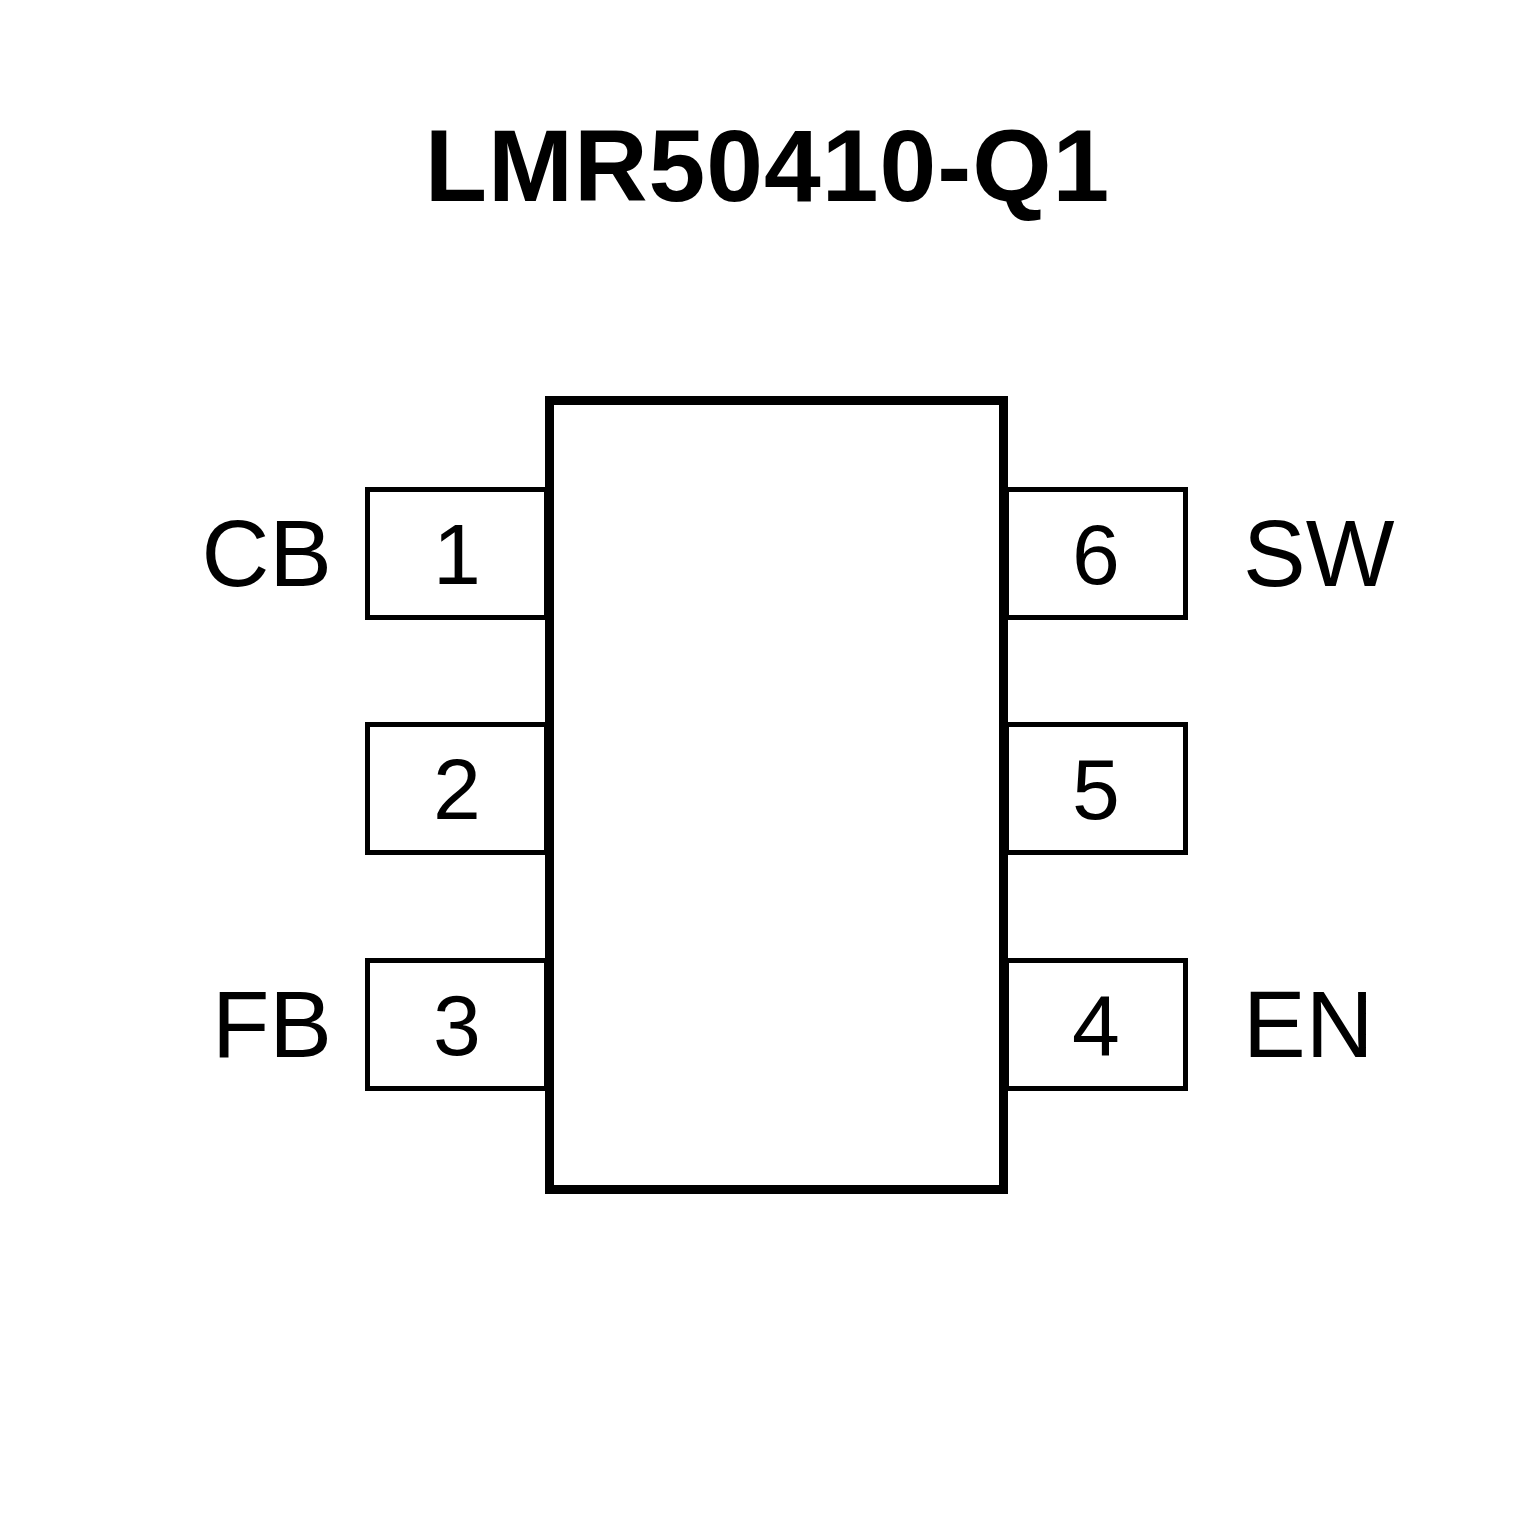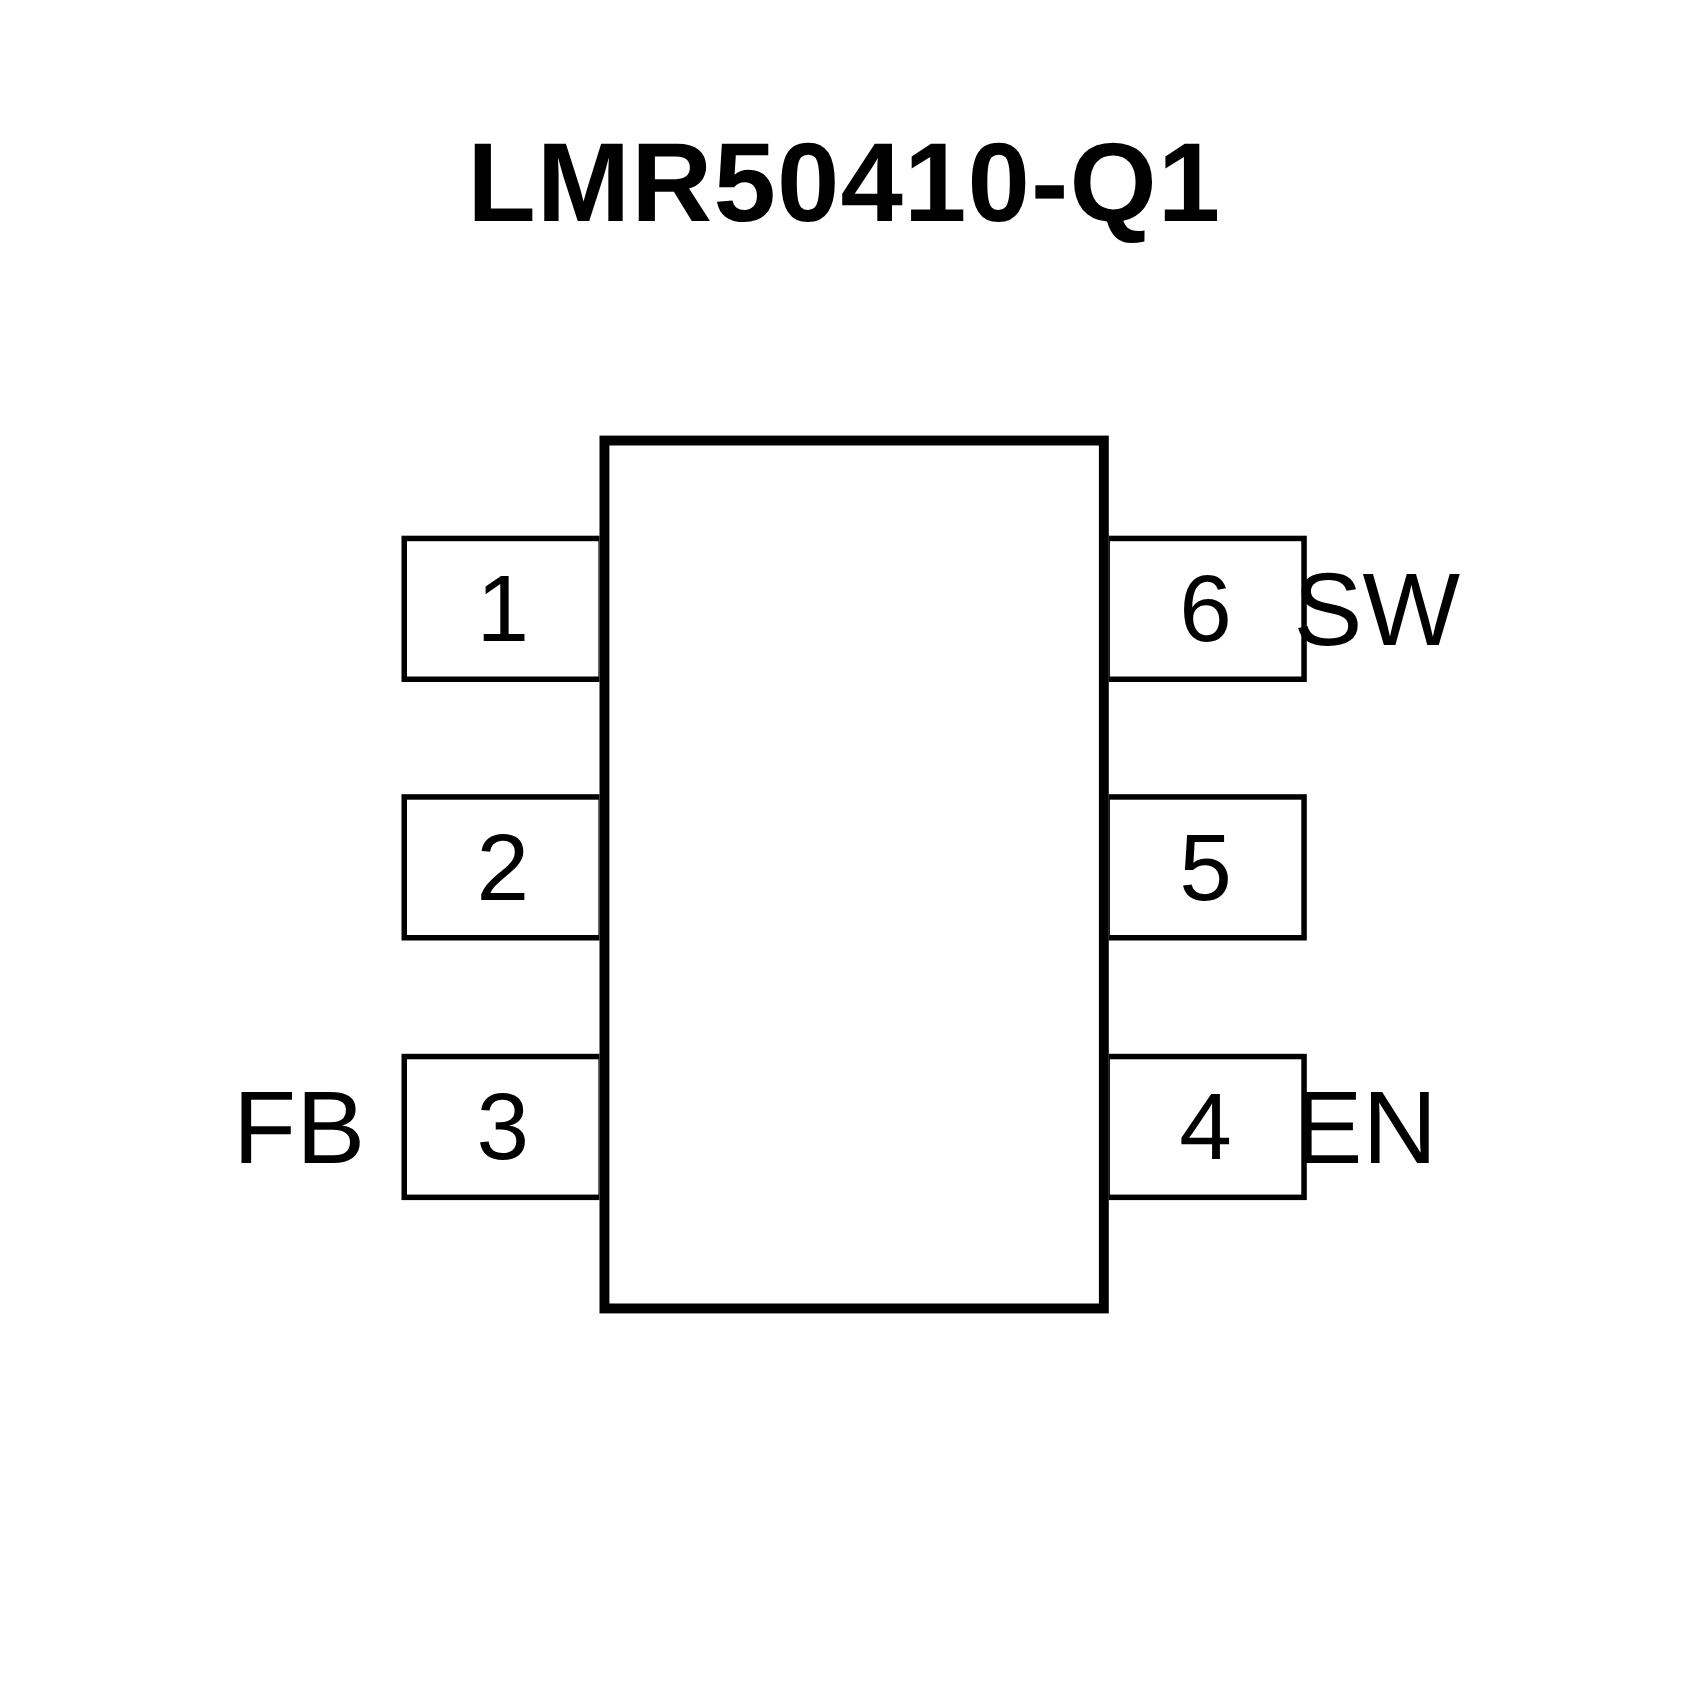--- a/index.html
+++ b/index.html
@@ -64,34 +64,35 @@
     line-height: 1;
     color: #000000;
     z-index: 3;
   }
   .pin-label.left {
     left: 90px;
     width: 242px;
     justify-content: flex-end;
   }
   .pin-label.right {
-    left: 1176px;
+    left: 1243px;
     width: 260px;
     justify-content: flex-start;
   }
 </style>
 </head>
 <body>
 
 <div class="canvas">
 
   <div class="title">LMR50410-Q1</div>
 
   <div class="ic-body"></div>
 
+  <div class="pin-label left row1">CB</div>
   <div class="pin-box left row1">
     <span>1</span>
   </div>
 
   <div class="pin-box left row2">
     <span>2</span>
   </div>
 
   <div class="pin-label left row3">FB</div>
   <div class="pin-box left row3">

